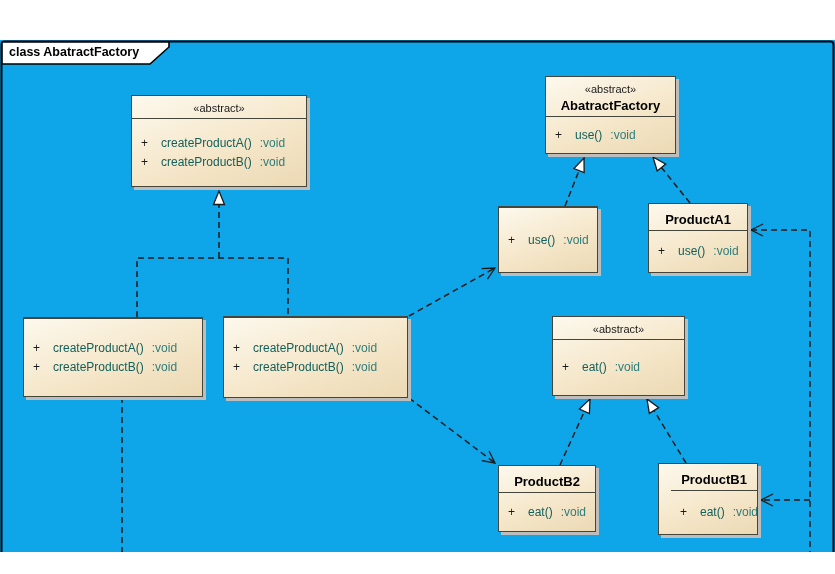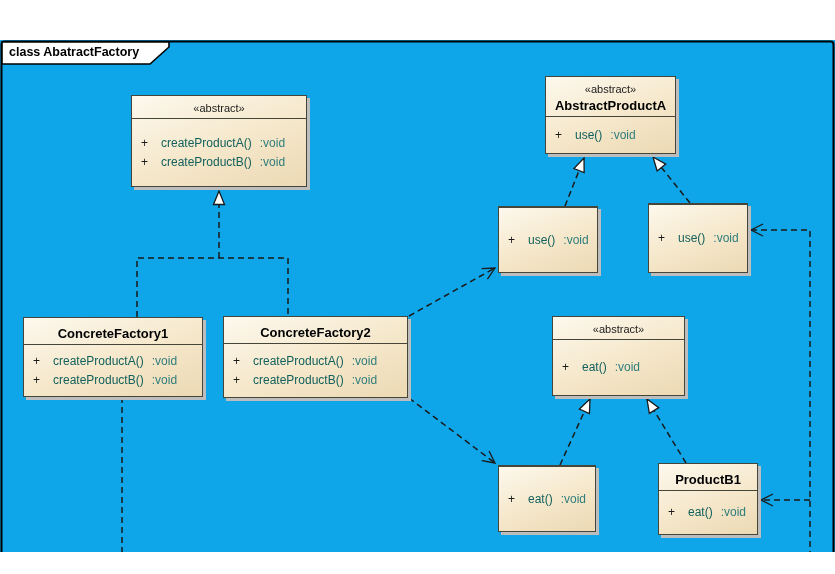--- a/index.html
+++ b/index.html
@@ -83,21 +83,21 @@
         <span class="vis">+</span>
         <span class="sig">createProductB()</span>
         <span class="ret">:void</span>
       </div>
     </div>
   </div>
 
   <div class="uml-class" style="left:545px;top:36px;width:131px;height:78px;">
     <div class="cls-title">
       <div class="stereotype">«abstract»</div>
-      <div class="cls-name">AbstractProductA</div>
+      <div class="cls-name">AbatractFactory</div>
     </div>
     <div class="cls-methods">
       <div class="method">
         <span class="vis">+</span>
         <span class="sig">use()</span>
         <span class="ret">:void</span>
       </div>
     </div>
   </div>
 
@@ -105,51 +105,48 @@
     <div class="cls-methods">
       <div class="method">
         <span class="vis">+</span>
         <span class="sig">use()</span>
         <span class="ret">:void</span>
       </div>
     </div>
   </div>
 
   <div class="uml-class" style="left:648px;top:163px;width:100px;height:70px;">
+    <div class="cls-title single">
+      <div class="cls-name">ProductA1</div>
+    </div>
     <div class="cls-methods">
       <div class="method">
         <span class="vis">+</span>
         <span class="sig">use()</span>
         <span class="ret">:void</span>
       </div>
     </div>
   </div>
 
   <div class="uml-class" style="left:23px;top:277px;width:180px;height:80px;">
-    <div class="cls-title single">
-      <div class="cls-name">ConcreteFactory1</div>
-    </div>
     <div class="cls-methods">
       <div class="method">
         <span class="vis">+</span>
         <span class="sig">createProductA()</span>
         <span class="ret">:void</span>
       </div>
       <div class="method">
         <span class="vis">+</span>
         <span class="sig">createProductB()</span>
         <span class="ret">:void</span>
       </div>
     </div>
   </div>
 
   <div class="uml-class" style="left:223px;top:276px;width:185px;height:82px;">
-    <div class="cls-title single">
-      <div class="cls-name">ConcreteFactory2</div>
-    </div>
     <div class="cls-methods">
       <div class="method">
         <span class="vis">+</span>
         <span class="sig">createProductA()</span>
         <span class="ret">:void</span>
       </div>
       <div class="method">
         <span class="vis">+</span>
         <span class="sig">createProductB()</span>
         <span class="ret">:void</span>
@@ -164,30 +161,33 @@
     <div class="cls-methods">
       <div class="method">
         <span class="vis">+</span>
         <span class="sig">eat()</span>
         <span class="ret">:void</span>
       </div>
     </div>
   </div>
 
   <div class="uml-class" style="left:498px;top:425px;width:98px;height:67px;">
+    <div class="cls-title single">
+      <div class="cls-name">ProductB2</div>
+    </div>
     <div class="cls-methods">
       <div class="method">
         <span class="vis">+</span>
         <span class="sig">eat()</span>
         <span class="ret">:void</span>
       </div>
     </div>
   </div>
 
-  <div class="uml-class" style="left:658px;top:423px;width:100px;height:72px;">
+  <div class="uml-class" style="left:658px;top:423px;width:100px;height:72px;padding-left:12px;">
     <div class="cls-title single">
       <div class="cls-name">ProductB1</div>
     </div>
     <div class="cls-methods">
       <div class="method">
         <span class="vis">+</span>
         <span class="sig">eat()</span>
         <span class="ret">:void</span>
       </div>
     </div>

